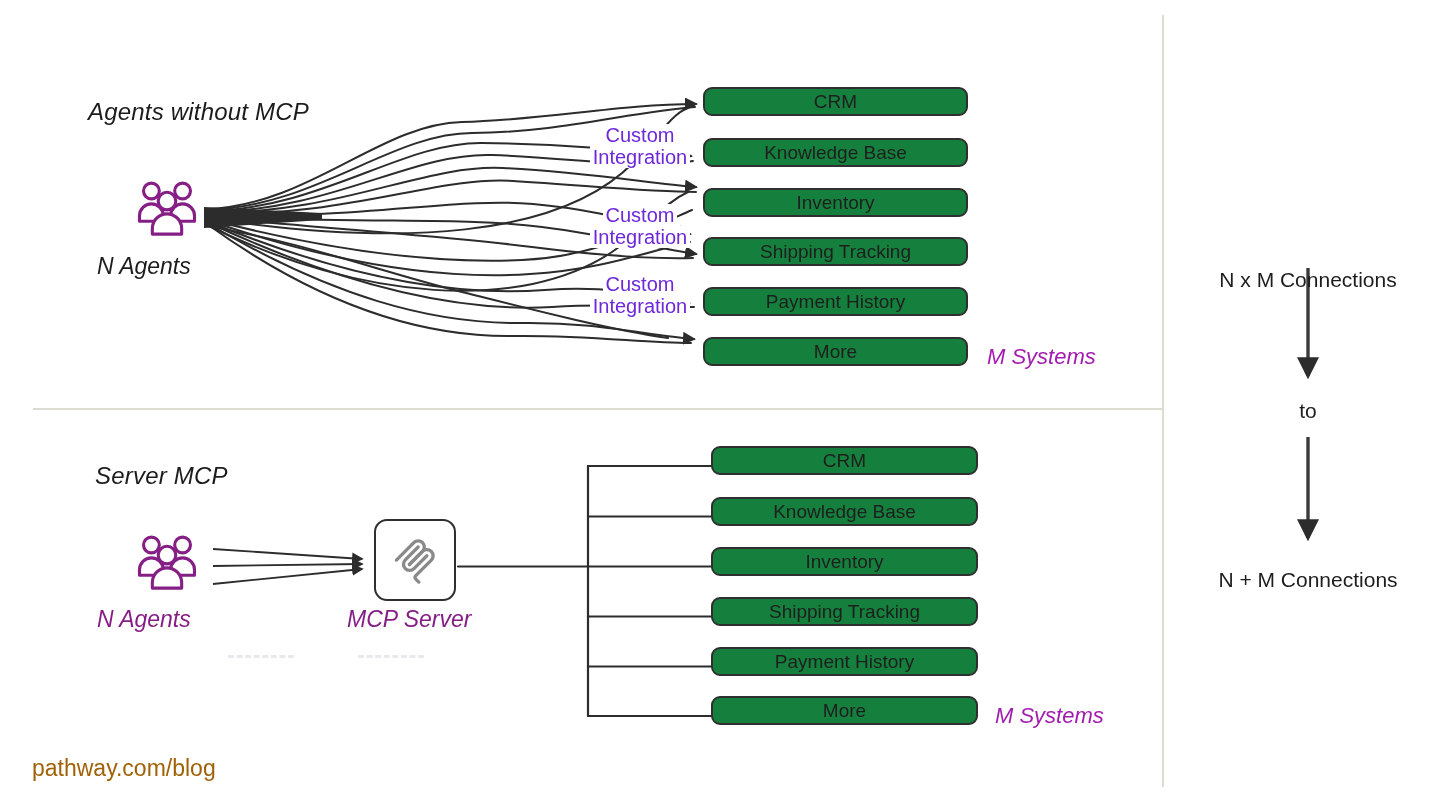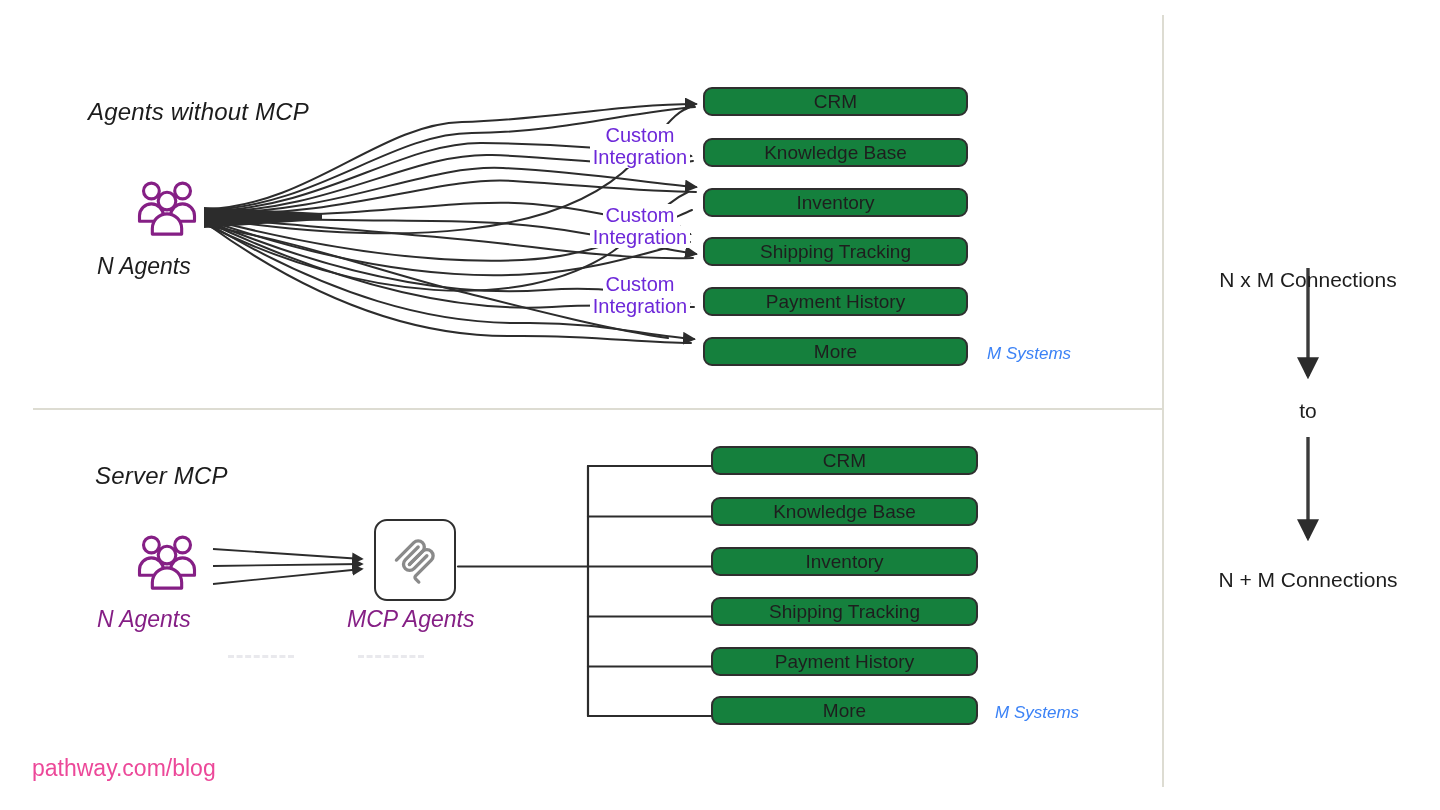--- a/index.html
+++ b/index.html
@@ -11,38 +11,38 @@
   .section-title{font-size:24px;font-weight:500;color:#1c1c1c;letter-spacing:.2px;}
   .node-label{font-size:23px;color:#1d1d1d;text-align:left;width:140px;}
   .purple-label{color:#851f85;}
   .sys-box{
     position:absolute;width:265px;height:29px;background:#15803d;
     border:2px solid #2f2f2f;border-radius:9px;box-sizing:border-box;
     display:flex;align-items:center;justify-content:center;
     font-size:19px;color:#1e1e1e;z-index:3;
   }
   .sys-box.col2{width:267px;}
-  .m-systems{font-size:17px;color:#3b82f6;z-index:3;}
+  .m-systems{font-size:22px;color:#a21caf;z-index:3;}
   .ci-label{
     position:absolute;width:124px;text-align:center;z-index:4;
     font-size:20px;line-height:22px;color:#6d28d9;margin-top:12px;
   }
   .ci-label span{display:inline-block;background:#fff;padding:0 3px;}
   .divider-h{position:absolute;left:33px;top:408px;width:1129px;height:0;
     border-top:2.5px solid #dddcd2;z-index:1;}
   .divider-v{position:absolute;left:1162px;top:15px;width:0;height:772px;
     border-left:2.5px solid #dddcd2;z-index:1;}
   .rp-text{position:absolute;left:1190px;width:236px;text-align:center;
     font-size:21px;color:#1d1d1d;z-index:3;}
   .mcp-box{
     position:absolute;left:374px;top:519px;width:82px;height:82px;background:#fff;
     border:2.5px solid #2f2f2f;border-radius:13px;box-sizing:border-box;
     display:flex;align-items:center;justify-content:center;z-index:3;
   }
-  .footer-url{position:absolute;left:32px;top:755px;font-size:23px;color:#ec4899;z-index:3;}
+  .footer-url{position:absolute;left:32px;top:755px;font-size:23px;color:#a16207;z-index:3;}
   .faded-dash{position:absolute;top:655px;height:0;border-top:3px dashed #e9e9ed;z-index:1;}
   svg.layer{position:absolute;left:0;top:0;z-index:2;}
   .icon-wrap{position:absolute;z-index:3;}
 </style>
 </head>
 <body>
 
 <div class="canvas">
 
   <svg class="layer" width="1440" height="810" viewBox="0 0 1440 810">
@@ -149,21 +149,21 @@
   </div>
   <div class="abs node-label purple-label" style="left:97px;top:606px;">N Agents</div>
 
   <div class="mcp-box">
     <svg width="50" height="50" viewBox="0 0 195 195" fill="none" stroke="#8a8a8a" stroke-width="13" stroke-linecap="round">
       <path d="M25 97.8528L92.8823 29.9706C102.255 20.598 117.451 20.598 126.823 29.9706C136.196 39.3431 136.196 54.5391 126.823 63.9117L75.5581 115.177"></path>
       <path d="M76.2653 114.47L126.823 63.9117C136.196 54.5391 151.392 54.5391 160.765 63.9117L161.118 64.2652C170.49 73.6378 170.49 88.8338 161.118 98.2063L99.7248 159.599C96.6006 162.723 96.6006 167.789 99.7248 170.913L112.331 183.52"></path>
       <path d="M109.853 46.9411L59.6482 97.1457C50.2757 106.518 50.2757 121.714 59.6482 131.087C69.0208 140.459 84.2168 140.459 93.5894 131.087L143.794 80.8822"></path>
     </svg>
   </div>
-  <div class="abs node-label purple-label" style="left:347px;top:606px;">MCP Agents</div>
+  <div class="abs node-label purple-label" style="left:347px;top:606px;">MCP Server</div>
 
   <div class="faded-dash" style="left:228px;width:66px;"></div>
   <div class="faded-dash" style="left:358px;width:66px;"></div>
 
   <div class="sys-box col2" style="left:711px;top:446px;">CRM</div>
   <div class="sys-box col2" style="left:711px;top:497px;">Knowledge Base</div>
   <div class="sys-box col2" style="left:711px;top:547px;">Inventory</div>
   <div class="sys-box col2" style="left:711px;top:597px;">Shipping Tracking</div>
   <div class="sys-box col2" style="left:711px;top:647px;">Payment History</div>
   <div class="sys-box col2" style="left:711px;top:696px;">More</div>

